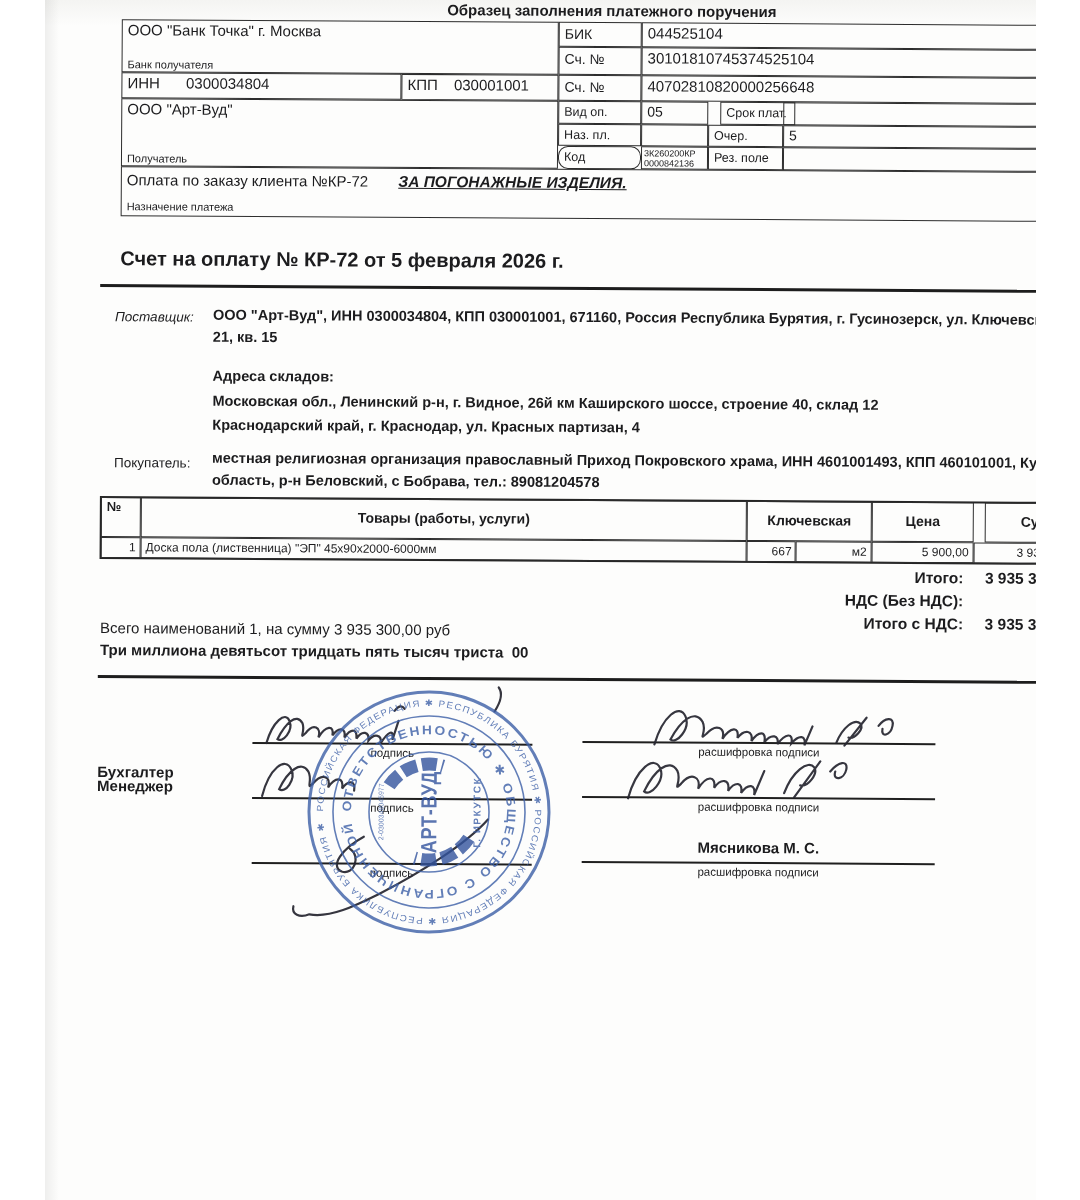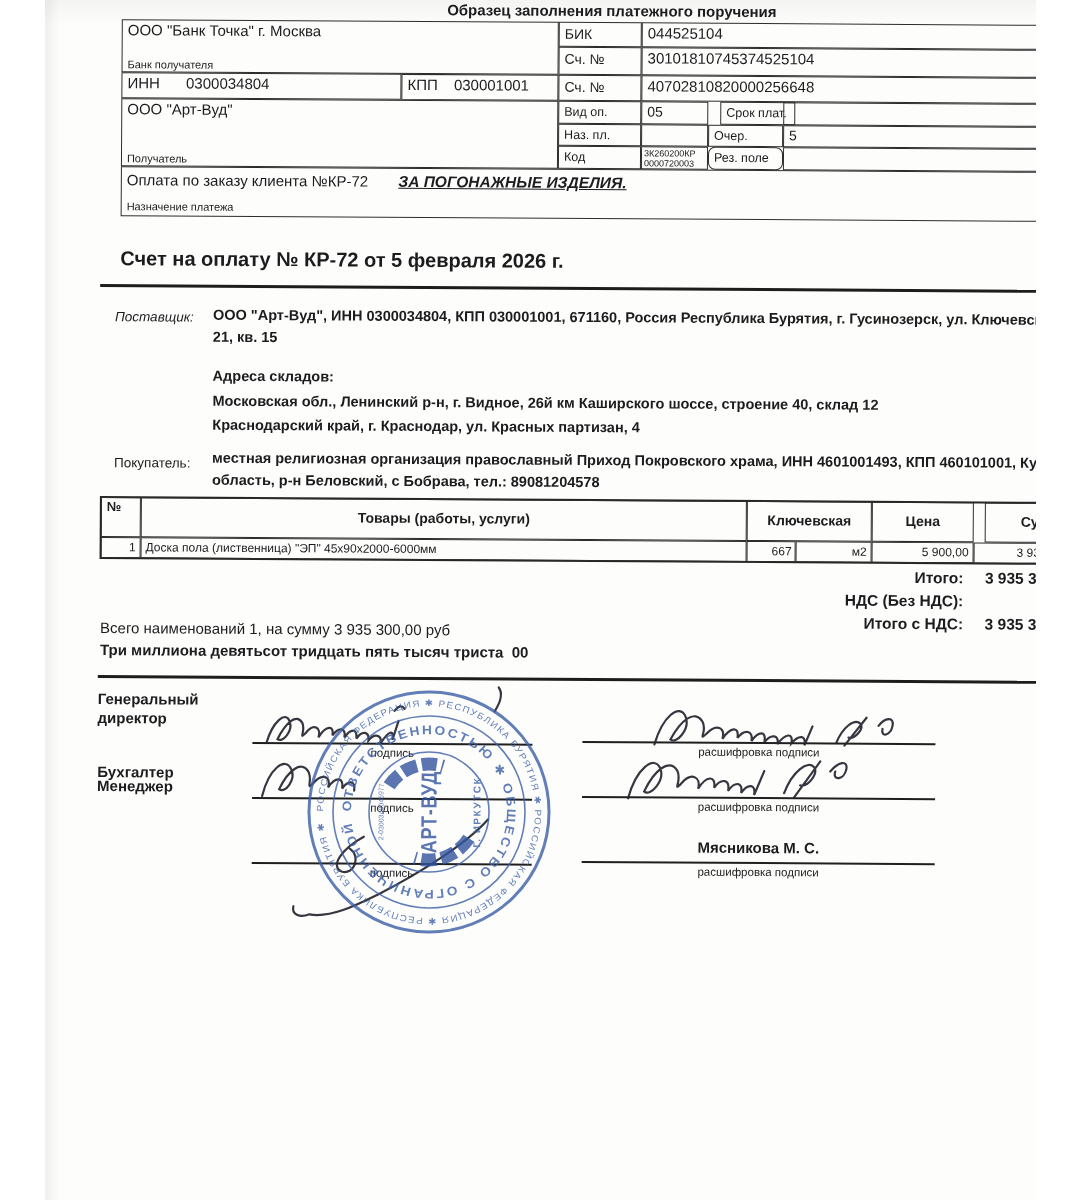--- a/index.html
+++ b/index.html
@@ -71,26 +71,26 @@
     <div class="c sm-lbl" style="left:512px;top:101px;width:83px;height:23px;">Вид оп.</div>
     <div class="c" style="left:595px;top:101px;width:67px;height:23px;font-size:14px;">05</div>
     <div class="c sm-lbl" style="left:662px;top:101px;width:75px;height:23px;margin-left:12px;">Срок плат.</div>
     <div class="c" style="left:737px;top:101px;width:323px;height:23px;"></div>
 
     <div class="c sm-lbl" style="left:512px;top:124px;width:83px;height:22px;">Наз. пл.</div>
     <div class="c" style="left:595px;top:124px;width:67px;height:22px;"></div>
     <div class="c sm-lbl" style="left:662px;top:124px;width:75px;height:22px;">Очер. плат.</div>
     <div class="c" style="left:737px;top:124px;width:323px;height:22px;font-size:14px;">5</div>
 
-    <div class="c sm-lbl" style="left:512px;top:146px;width:83px;height:23px;">Код</div>
+    <div class="c sm-lbl" style="left:512px;top:146px;width:83px;height:23px;border-radius:10px;">Код</div>
     <div class="c" style="left:595px;top:146px;width:67px;height:23px;font-size:9px;line-height:1.15;padding:1px 2px;">
       <div>3К260200КР</div>
-      <div>0000720003</div>
+      <div>0000842136</div>
     </div>
-    <div class="c sm-lbl" style="left:662px;top:146px;width:75px;height:23px;border-radius:7px;">Рез. поле</div>
+    <div class="c sm-lbl" style="left:662px;top:146px;width:75px;height:23px;">Рез. поле</div>
     <div class="c" style="left:737px;top:146px;width:323px;height:23px;"></div>
 
     <div class="c" style="left:75px;top:169px;width:985px;height:50px;">
       <div style="padding-top:2px;">
         <span>Оплата по заказу клиента №КР-72</span>
         <span class="b" style="font-style:italic;text-decoration:underline;margin-left:26px;font-size:15.5px;">ЗА ПОГОНАЖНЫЕ ИЗДЕЛИЯ.</span>
       </div>
       <div class="cap" style="position:absolute;left:5px;bottom:3px;">Назначение платежа</div>
     </div>
   </div>
@@ -129,21 +129,20 @@
   <div class="tot-l" style="left:640px;top:590px;width:280px;">НДС (Без НДС):</div>
   <div class="tot-v" style="left:920px;top:590px;width:108px;">-</div>
   <div class="tot-l" style="left:640px;top:613px;width:280px;">Итого с НДС:</div>
   <div class="tot-v" style="left:920px;top:613px;width:112px;">3 935 300,00</div>
 
   <div class="abs" style="left:57px;top:622px;font-size:15px;">Всего наименований 1, на сумму 3 935 300,00 руб</div>
   <div class="abs b" style="left:57px;top:644px;font-size:15px;white-space:pre;">Три миллиона девятьсот тридцать пять тысяч триста  00</div>
 
   <div class="hr" style="left:55px;top:678px;width:993px;"></div>
 
-  <div class="role" style="left:55px;top:693px;width:160px;">Генеральный директор</div>
   <div class="role" style="left:55px;top:766px;">Бухгалтер</div>
   <div class="role" style="left:55px;top:780px;">Менеджер</div>
 
   <div class="line" style="left:210px;top:744px;width:280px;"></div>
   <div class="line" style="left:210px;top:799px;width:280px;"></div>
   <div class="line" style="left:210px;top:864px;width:280px;"></div>
   <div class="sigcap" style="left:210px;top:748px;width:280px;">подпись</div>
   <div class="sigcap" style="left:210px;top:803px;width:280px;">подпись</div>
   <div class="sigcap" style="left:210px;top:868px;width:280px;">подпись</div>
 

